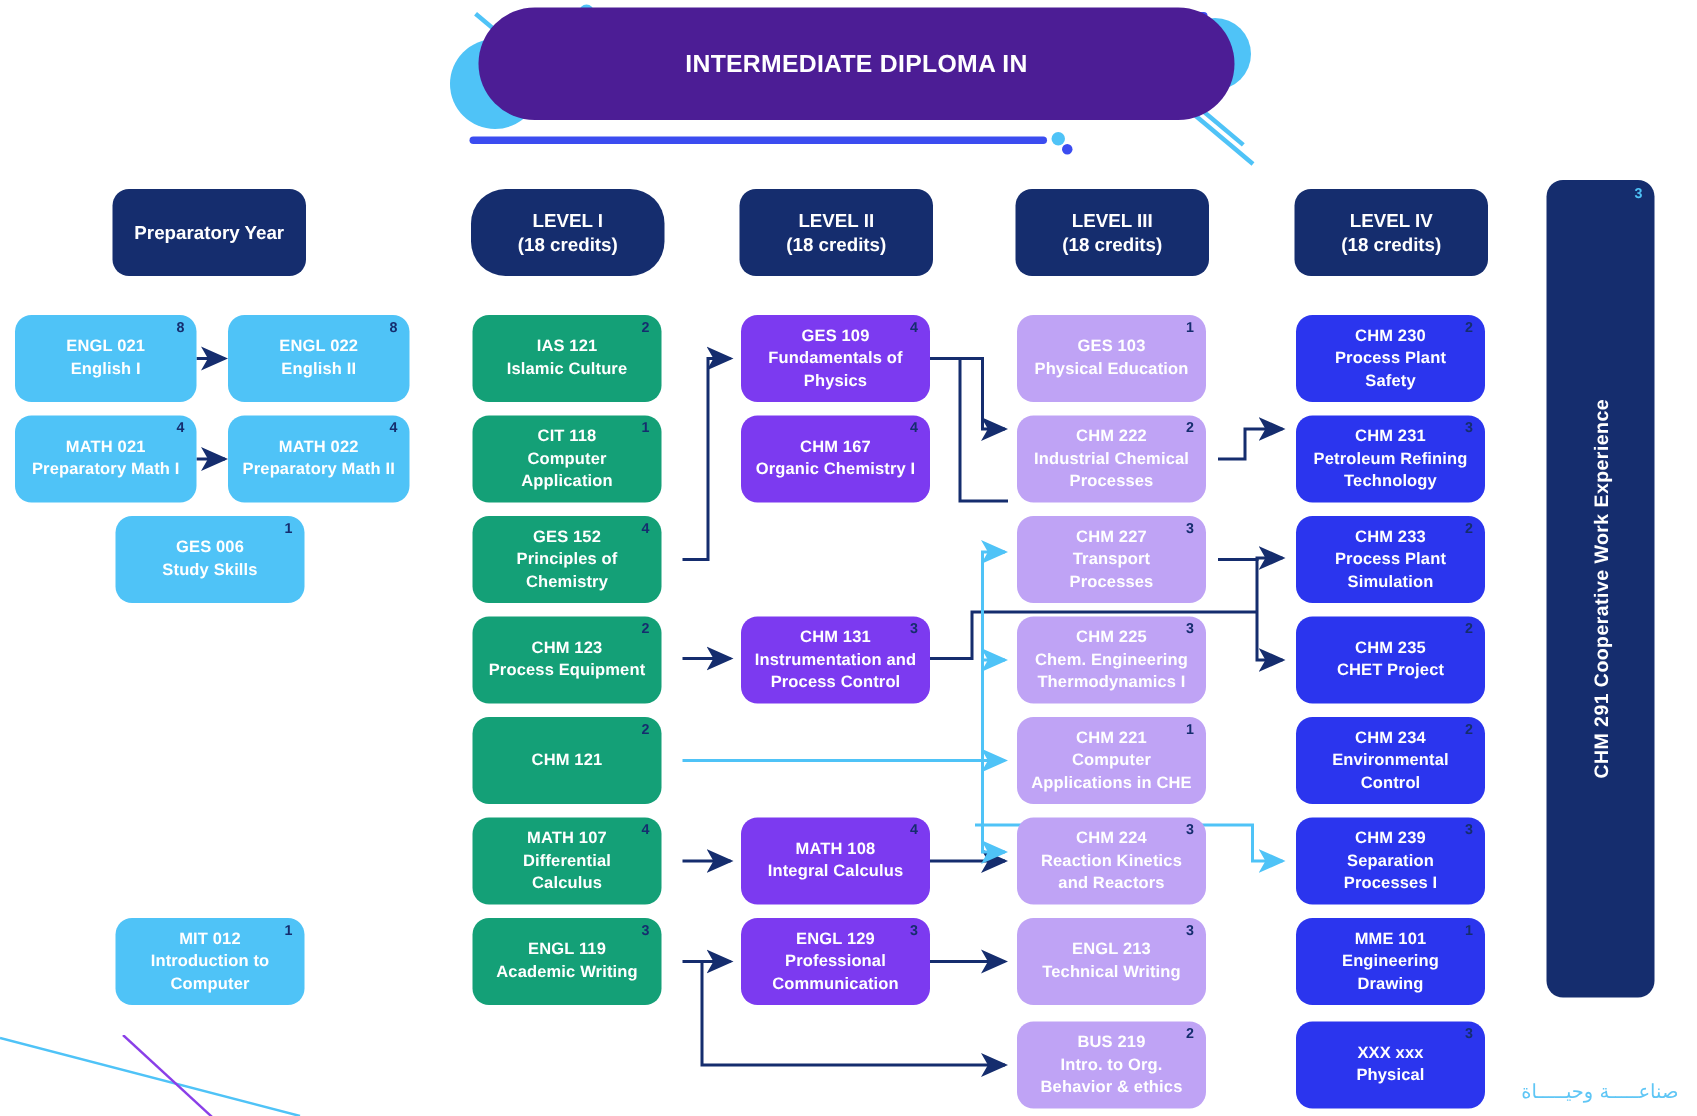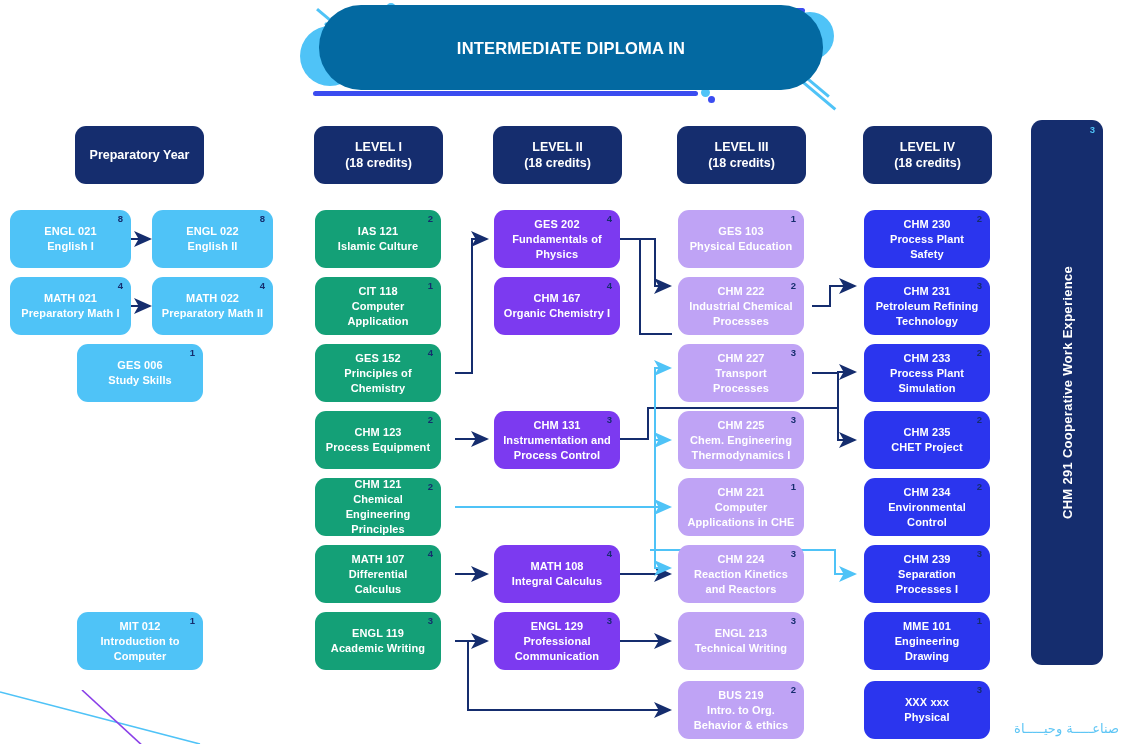--- a/index.html
+++ b/index.html
@@ -13,22 +13,22 @@
   #stage{position:absolute;left:0;top:0;width:1131px;height:744px;}
 
   
   .deco{position:absolute;pointer-events:none;}
   .slash{position:absolute;height:3px;background:#4FC3F7;transform-origin:0 0;}
   .bar-blue{position:absolute;height:5px;background:#3B4CF0;border-radius:3px;}
   .dot{position:absolute;border-radius:50%;}
 
   
   #header-banner{
-    position:absolute;left:319px;top:5px;width:504px;height:85px;
-    background:#0369a1;border-radius:42px;
+    position:absolute;left:319px;top:5px;width:504px;height:75px;
+    background:#4c1d95;border-radius:42px;
     display:flex;flex-direction:column;align-items:center;justify-content:center;
     color:#fff;z-index:5;
   }
   #header-banner .hl{
     font-size:16.5px;font-weight:bold;letter-spacing:.2px;line-height:30px;
     text-align:center;white-space:nowrap;
   }
   .header-blob{
     position:absolute;background:#4FC3F7;border-radius:50%;
   }
@@ -169,21 +169,21 @@
       <path d="M655,440 L670,440" marker-end="url(#ac)"></path>
       <path d="M655,507 L655,568 L670,568" marker-end="url(#ac)"></path>
 
       <path d="M650,550 L835,550 L835,574 L855,574" marker-end="url(#ac)"></path>
     </g>
   </svg>
 
   <div class="col-head" style="left:75px;top:126px;">
     <div class="l1">Preparatory Year</div>
   </div>
-  <div class="col-head" style="left:314px;top:126px;">
+  <div class="col-head" style="left:314px;top:126px;border-radius:23px;">
     <div class="l1">LEVEL I</div>
     <div class="l2">(18 credits)</div>
   </div>
   <div class="col-head" style="left:493px;top:126px;">
     <div class="l1">LEVEL II</div>
     <div class="l2">(18 credits)</div>
   </div>
   <div class="col-head" style="left:677px;top:126px;">
     <div class="l1">LEVEL III</div>
     <div class="l2">(18 credits)</div>
@@ -240,36 +240,35 @@
     <div class="title">Principles of Chemistry</div>
   </div>
   <div class="course c-l1" style="left:315px;top:411px;width:126px;height:58px;">
     <span class="cr">2</span>
     <div class="code">CHM 123</div>
     <div class="title">Process Equipment</div>
   </div>
   <div class="course c-l1" style="left:315px;top:478px;width:126px;height:58px;">
     <span class="cr">2</span>
     <div class="code">CHM 121</div>
-    <div class="title">Chemical Engineering Principles</div>
   </div>
   <div class="course c-l1" style="left:315px;top:545px;width:126px;height:58px;">
     <span class="cr">4</span>
     <div class="code">MATH 107</div>
     <div class="title">Differential Calculus</div>
   </div>
   <div class="course c-l1" style="left:315px;top:612px;width:126px;height:58px;">
     <span class="cr">3</span>
     <div class="code">ENGL 119</div>
     <div class="title">Academic Writing</div>
   </div>
 
   <div class="course c-l2" style="left:494px;top:210px;width:126px;height:58px;">
     <span class="cr">4</span>
-    <div class="code">GES 202</div>
+    <div class="code">GES 109</div>
     <div class="title">Fundamentals of Physics</div>
   </div>
   <div class="course c-l2" style="left:494px;top:277px;width:126px;height:58px;">
     <span class="cr">4</span>
     <div class="code">CHM 167</div>
     <div class="title">Organic Chemistry I</div>
   </div>
   <div class="course c-l2" style="left:494px;top:411px;width:126px;height:58px;">
     <span class="cr">3</span>
     <div class="code">CHM 131</div>

